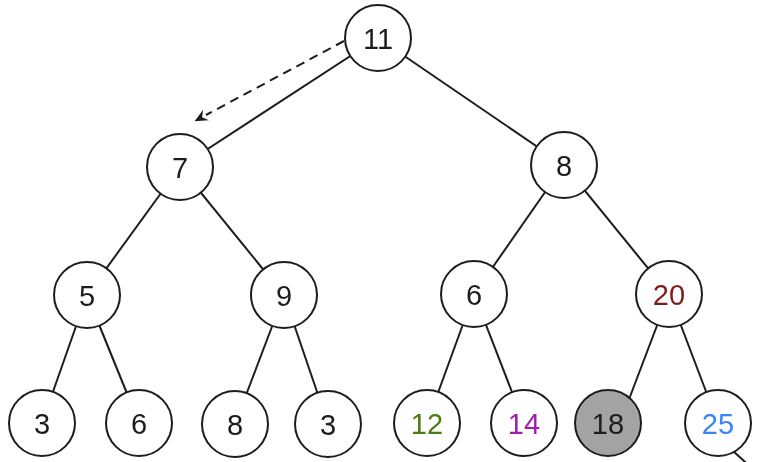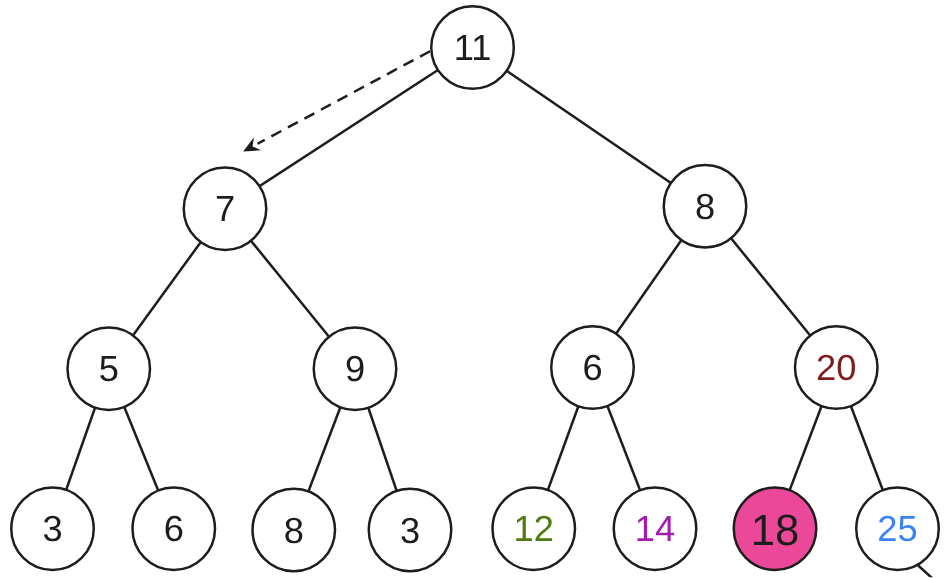--- a/index.html
+++ b/index.html
@@ -107,20 +107,20 @@
       </div>
       <div class="tree-node" style="left: 294px; top: 390px; width: 68px; height: 68px; border: 2px solid rgb(29, 29, 29); background: rgb(255, 255, 255); color: rgb(29, 29, 29); font-size: 29px;">
         <span>3</span>
       </div>
       <div class="tree-node" style="left: 393px; top: 389px; width: 68px; height: 68px; border: 2px solid rgb(29, 29, 29); background: rgb(255, 255, 255); color: #4d7c0f; font-size: 29px;">
         <span>12</span>
       </div>
       <div class="tree-node" style="left: 490px; top: 389px; width: 68px; height: 68px; border: 2px solid rgb(29, 29, 29); background: rgb(255, 255, 255); color: #a21caf; font-size: 29px;">
         <span>14</span>
       </div>
-      <div class="tree-node" style="left: 586px; top: 389px; width: 68px; height: 68px; border: 2px solid rgb(29, 29, 29); background: #ec4899; color: rgb(29, 29, 29); font-size: 35px;">
+      <div class="tree-node" style="left: 574px; top: 389px; width: 68px; height: 68px; border: 2px solid rgb(29, 29, 29); background: #a3a3a3; color: rgb(29, 29, 29); font-size: 29px;">
         <span>18</span>
       </div>
       <div class="tree-node" style="left: 684px; top: 389px; width: 68px; height: 68px; border: 2px solid rgb(29, 29, 29); background: rgb(255, 255, 255); color: #3b82f6; font-size: 29px;">
         <span>25</span>
       </div>
     </div>
 </div>
 
 </body></html>

